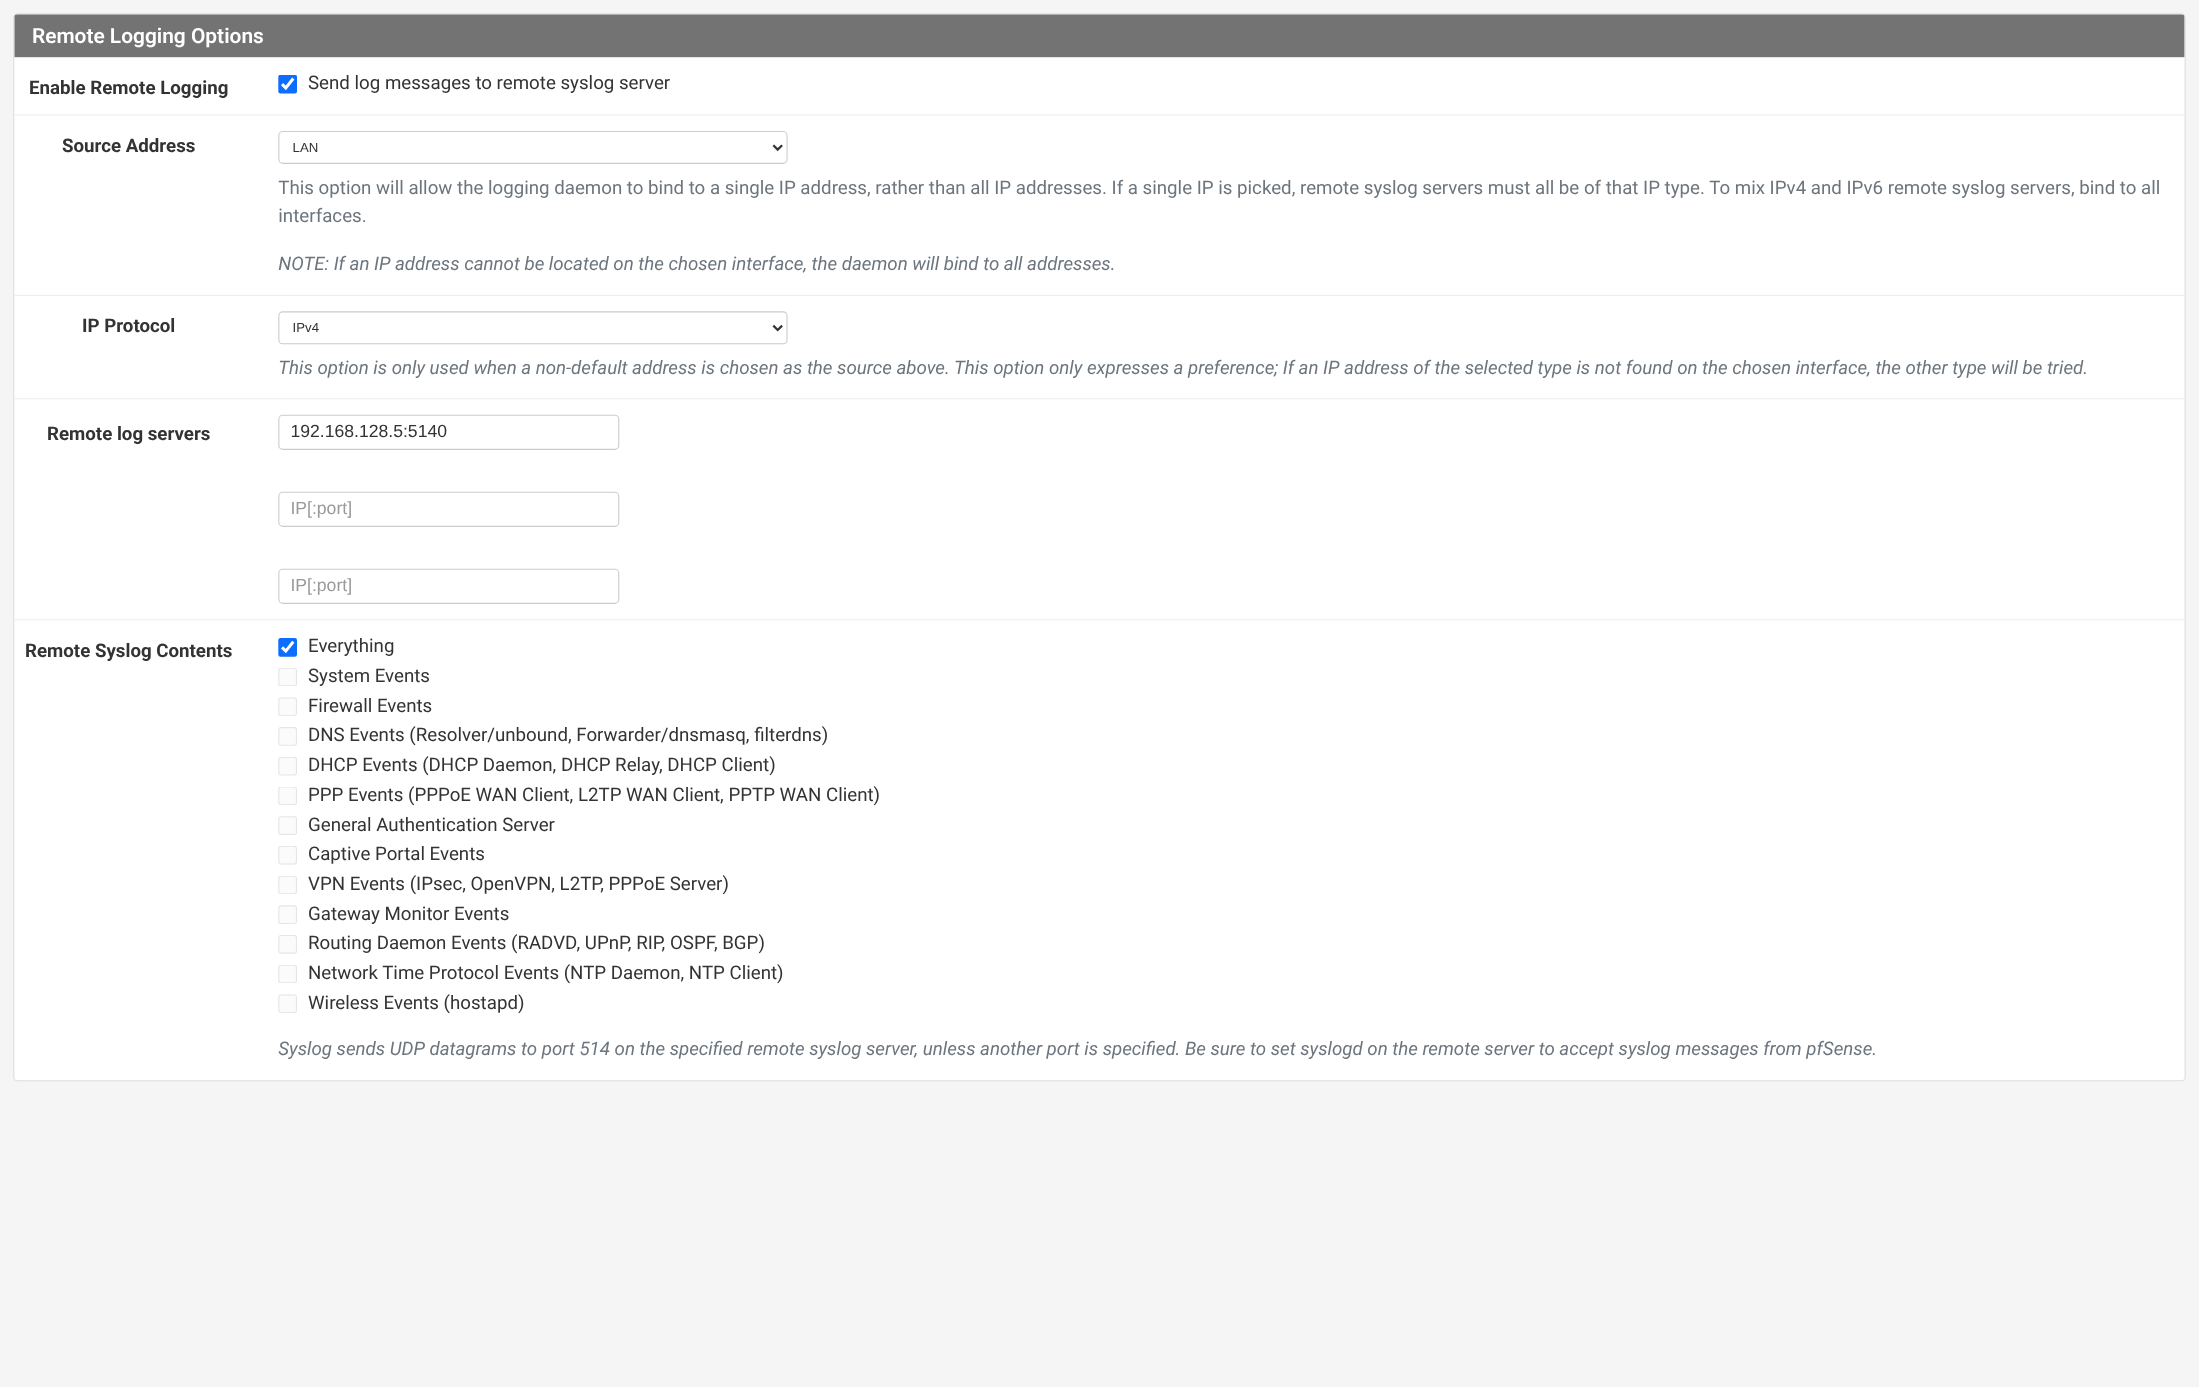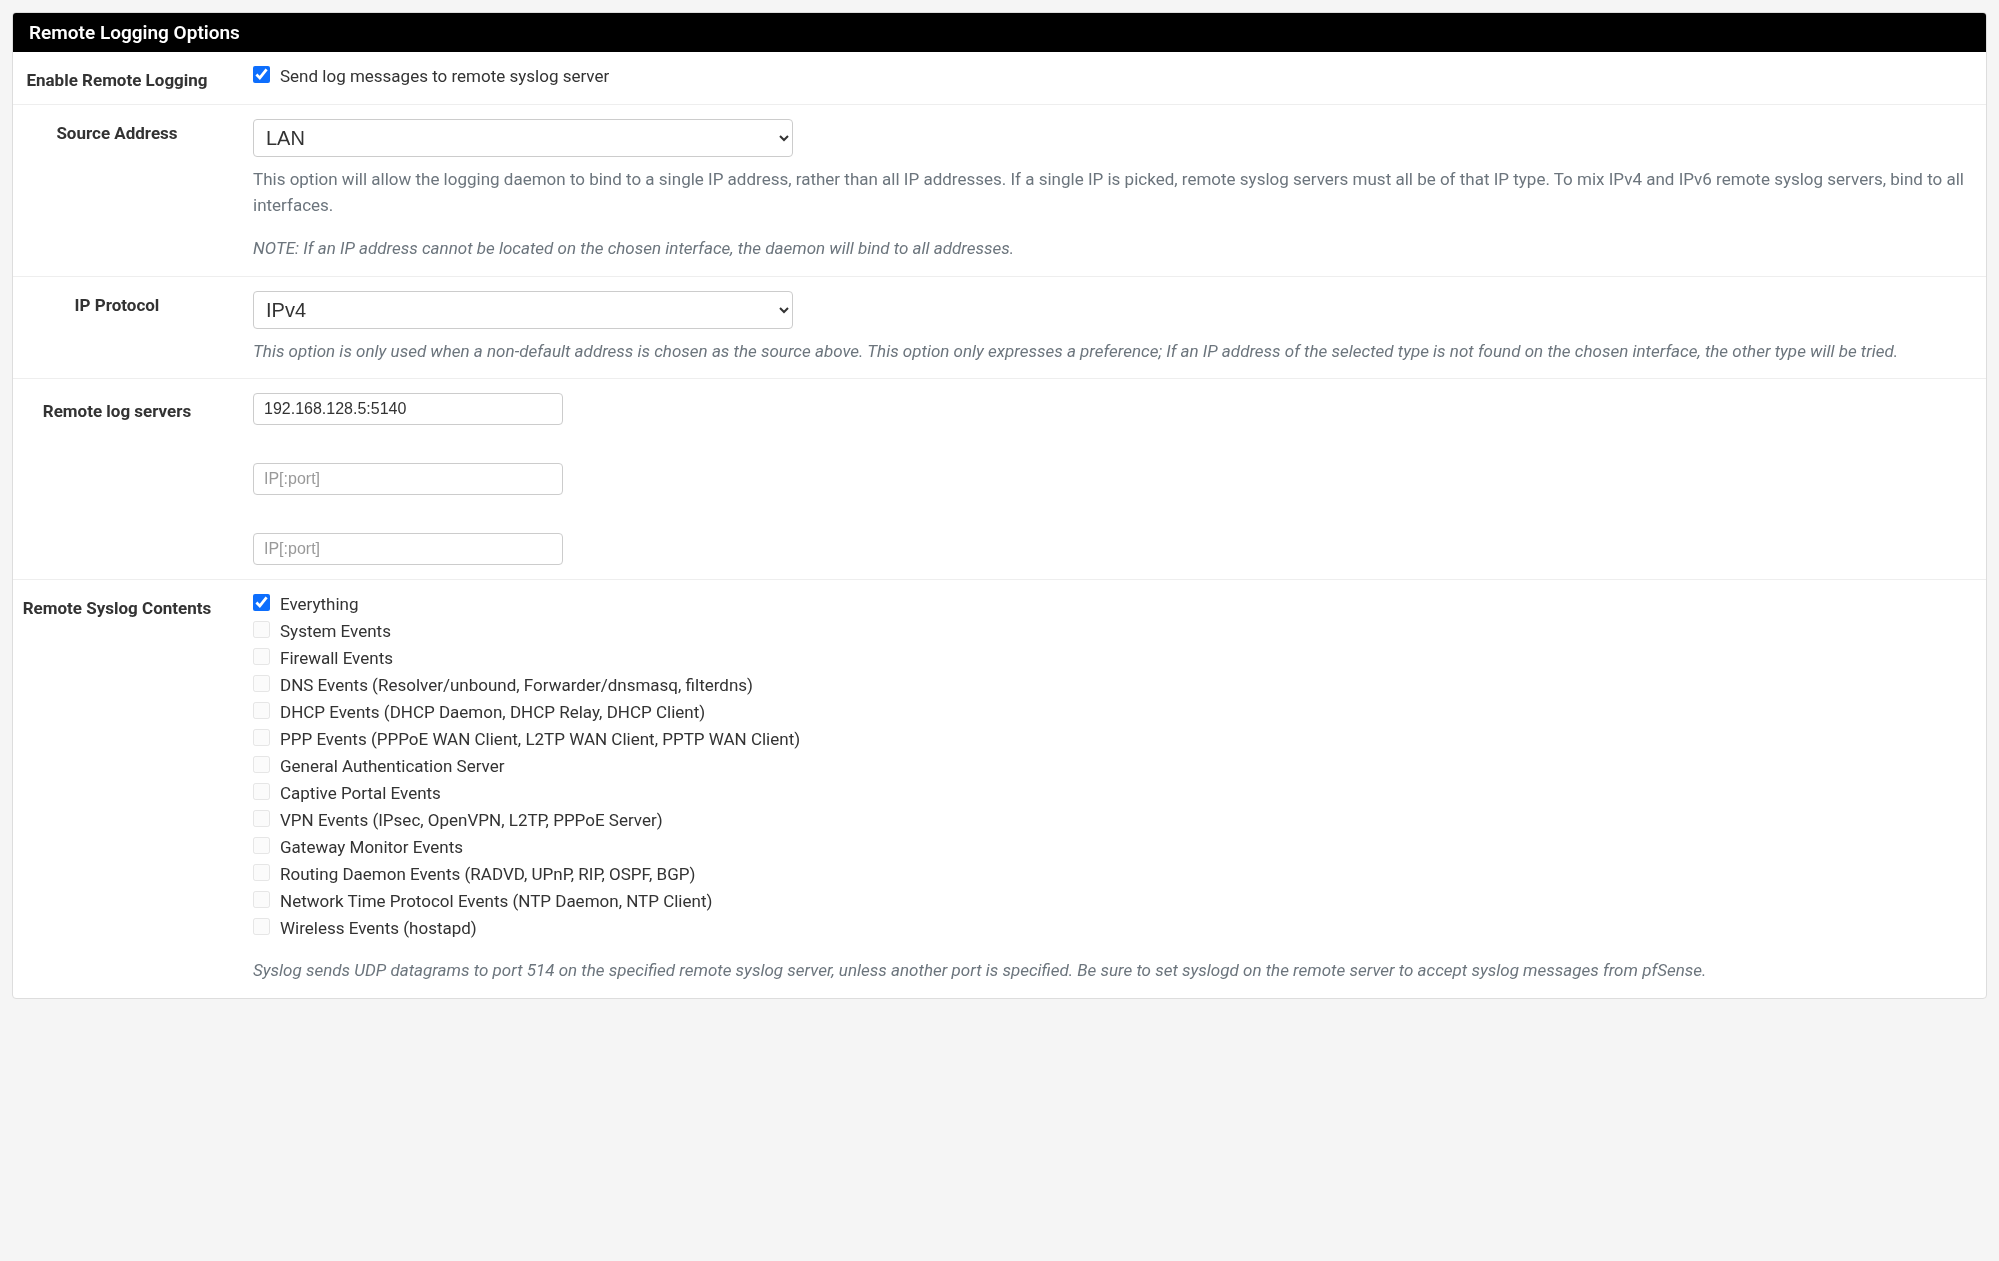--- a/index.html
+++ b/index.html
@@ -10,21 +10,21 @@
       font-size: 17px;
       color: #333;
     }
     .panel {
       background: #fff;
       border: 1px solid #ddd;
       border-radius: 4px;
       overflow: hidden;
     }
     .panel-header {
-      background: #000000;
+      background: #737373;
       color: #fff;
       padding: 8px 16px;
       font-weight: 600;
       font-size: 19px;
     }
     .form-row {
       display: flex;
       border-bottom: 1px solid #eee;
       padding: 14px 0;
     }
@@ -37,41 +37,41 @@
       font-weight: 700;
       color: #333;
       padding-top: 4px;
     }
     .form-content {
       flex: 1;
       padding-right: 20px;
     }
     .checkbox-line {
       display: flex;
-      align-items: flex-start;
+      align-items: center;
       gap: 10px;
       margin-bottom: 4px;
     }
     .checkbox-line label {
       color: #333;
     }
     input[type="checkbox"] {
       width: 17px;
       height: 17px;
       accent-color: #0d6efd;
       cursor: pointer;
     }
     input[type="checkbox"]:disabled {
       cursor: default;
       opacity: 0.55;
     }
     select {
-      width: 540px;
+      width: 463px;
       padding: 6px 8px;
-      font-size: 20px;
+      font-size: 12px;
       border: 1px solid #ccc;
       border-radius: 4px;
       background: #fff;
       color: #333;
       cursor: pointer;
     }
     .help-text {
       color: #6c757d;
       margin-top: 10px;
       line-height: 1.5;

